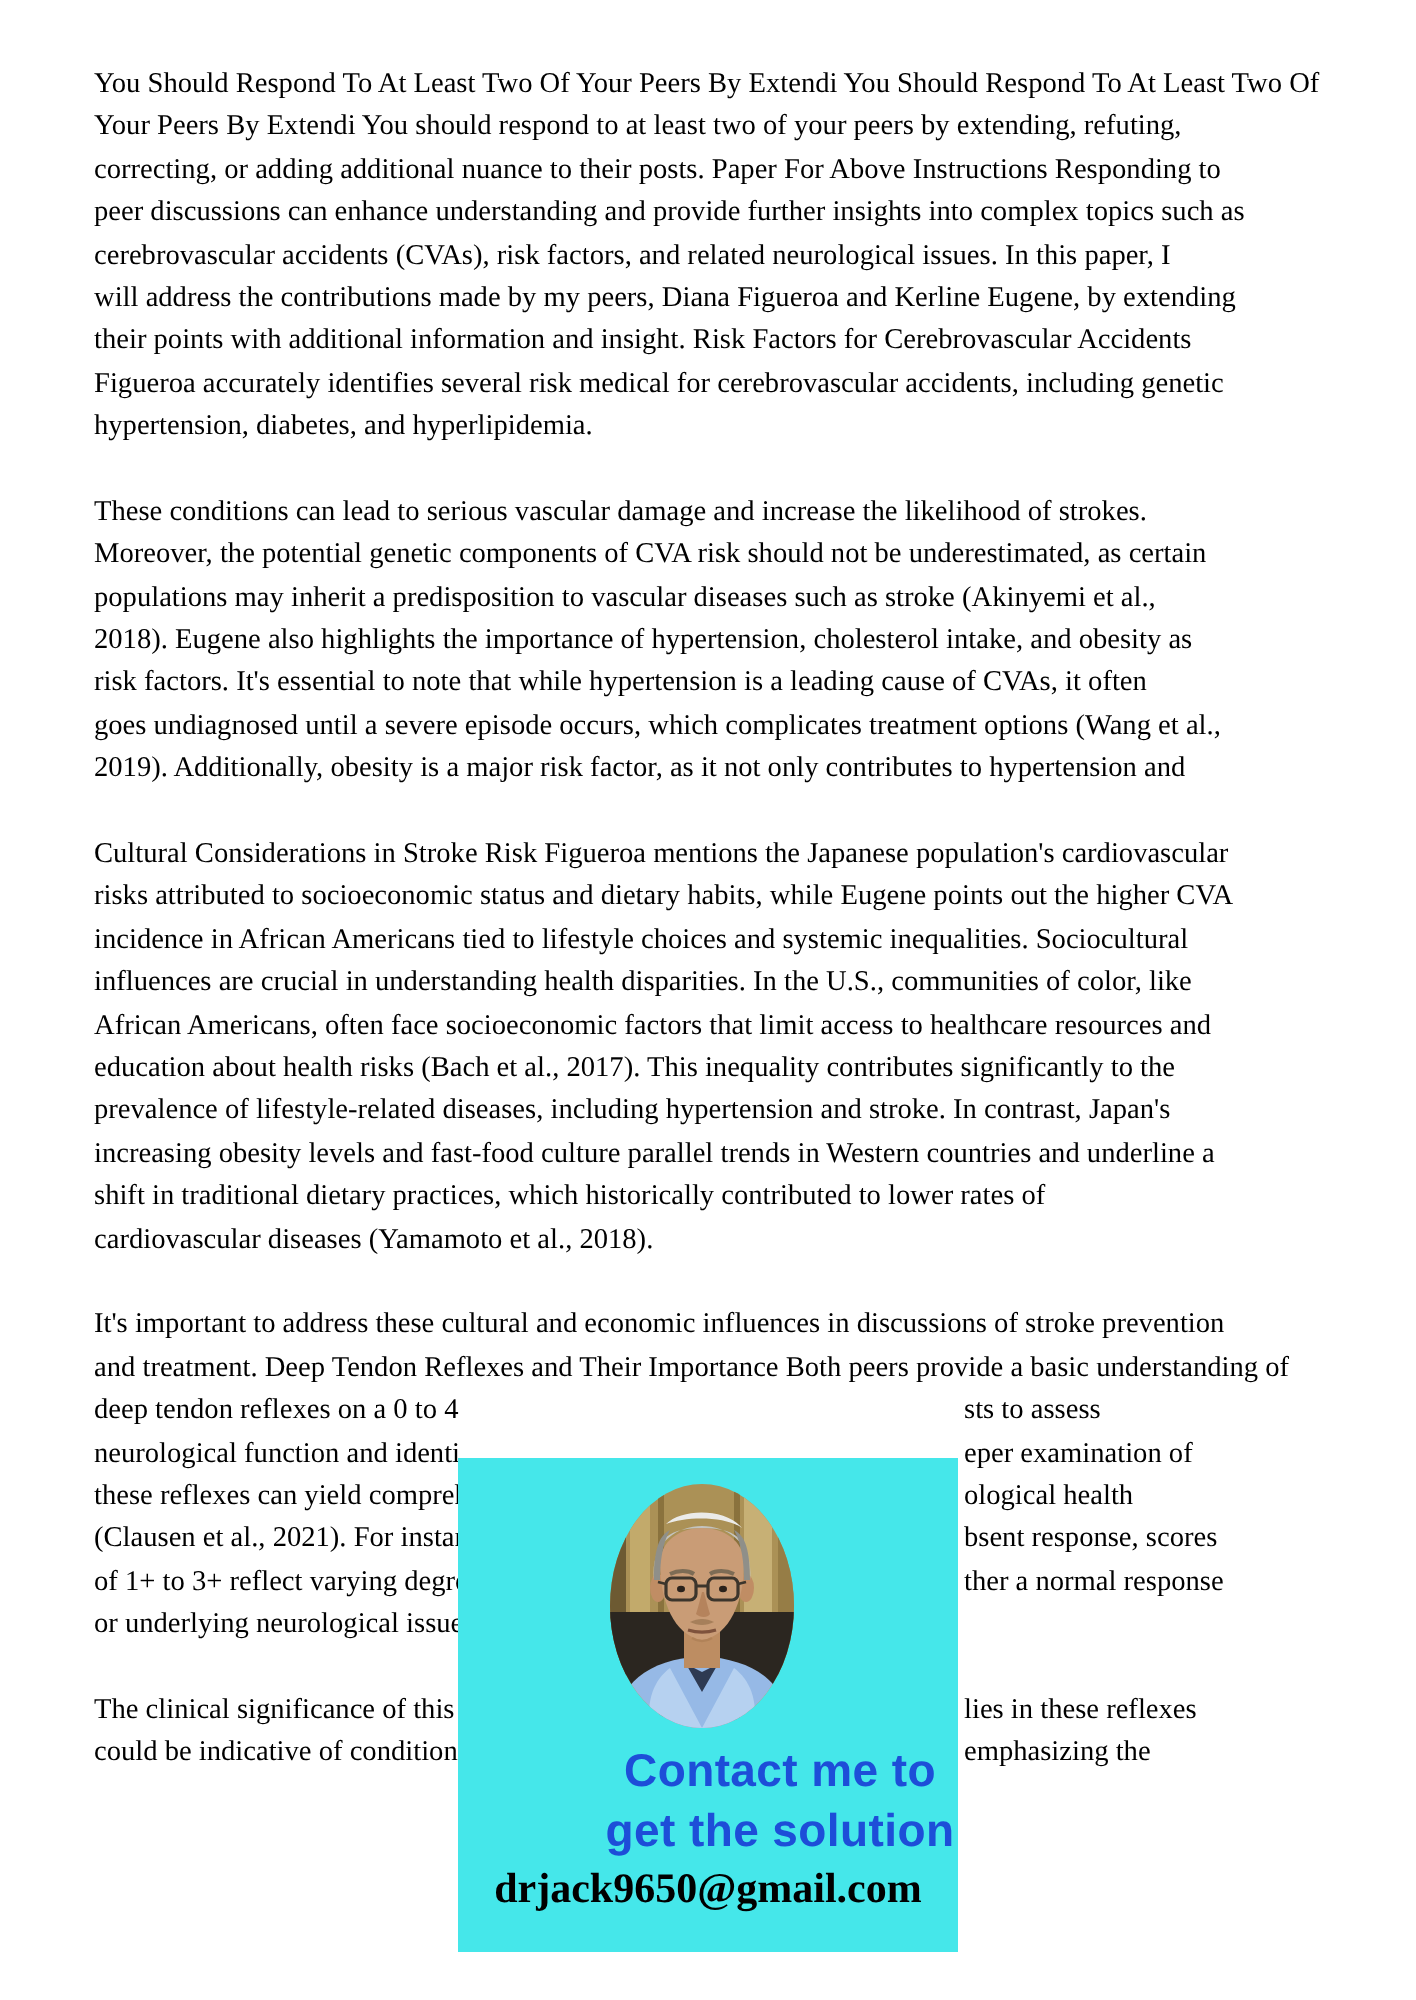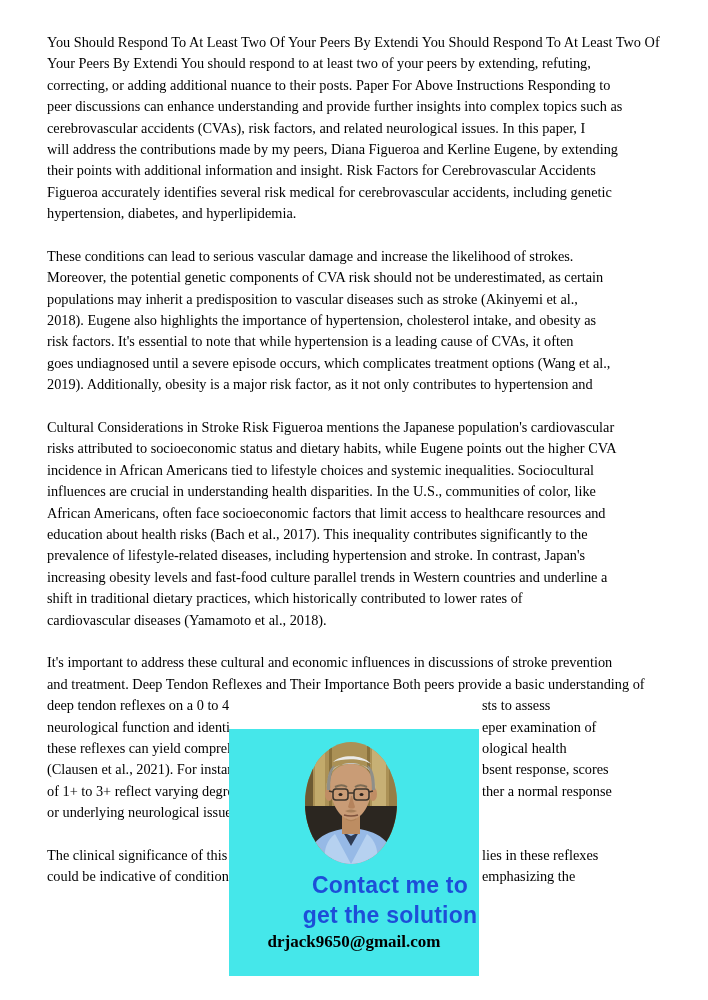--- a/index.html
+++ b/index.html
@@ -15,21 +15,21 @@
   .promo{position:absolute;left:229px;top:729px;width:250px;height:247px;
          background:#45e7ea;z-index:5;}
   .avatar{position:absolute;left:76px;top:13px;width:92px;height:122px;
           border-radius:50%;overflow:hidden;}
   .avatar svg{display:block;}
   .headline{position:absolute;left:0;top:141px;width:100%;text-align:center;
             font-family:"Liberation Sans","DejaVu Sans",sans-serif;font-weight:bold;
             font-size:23px;line-height:30px;color:#1d4ed8;letter-spacing:0.2px;margin-left:36px;}
   .email{position:absolute;left:0;top:203px;width:100%;text-align:center;
          font-family:"Liberation Serif","DejaVu Serif",serif;font-weight:bold;
-         font-size:17px;color:#000;}
+         font-size:21px;color:#000;}
 </style>
 </head>
 <body>
 
 <div class="page">
 
   <div class="text-block">
       <div class="para">
         <div class="line">You Should Respond To At Least Two Of Your Peers By Extendi You Should Respond To At Least Two Of</div>
         <div class="line">Your Peers By Extendi You should respond to at least two of your peers by extending, refuting,</div>

